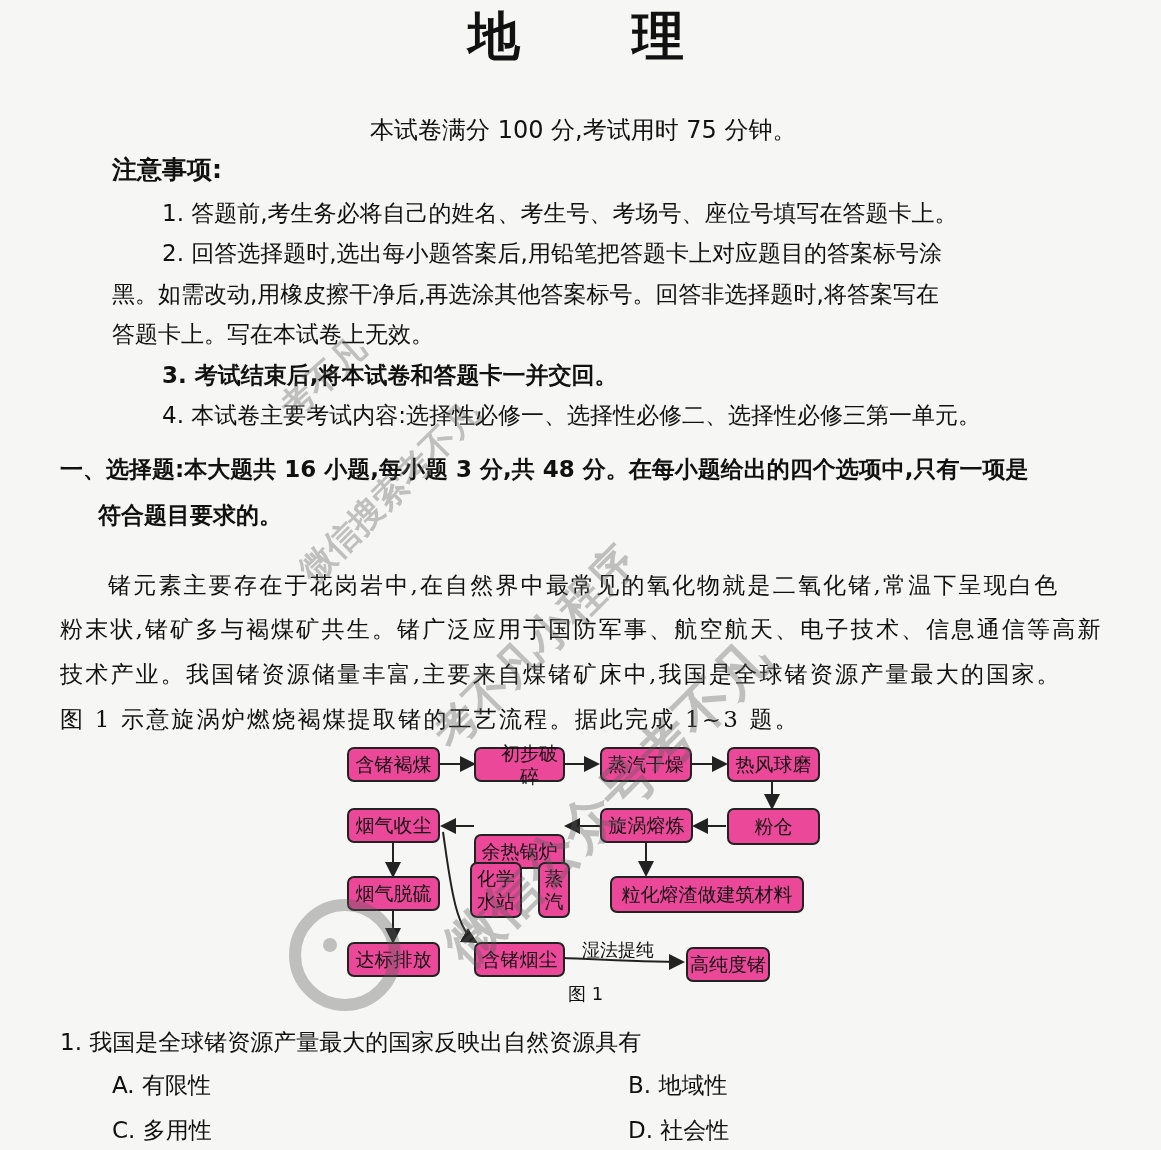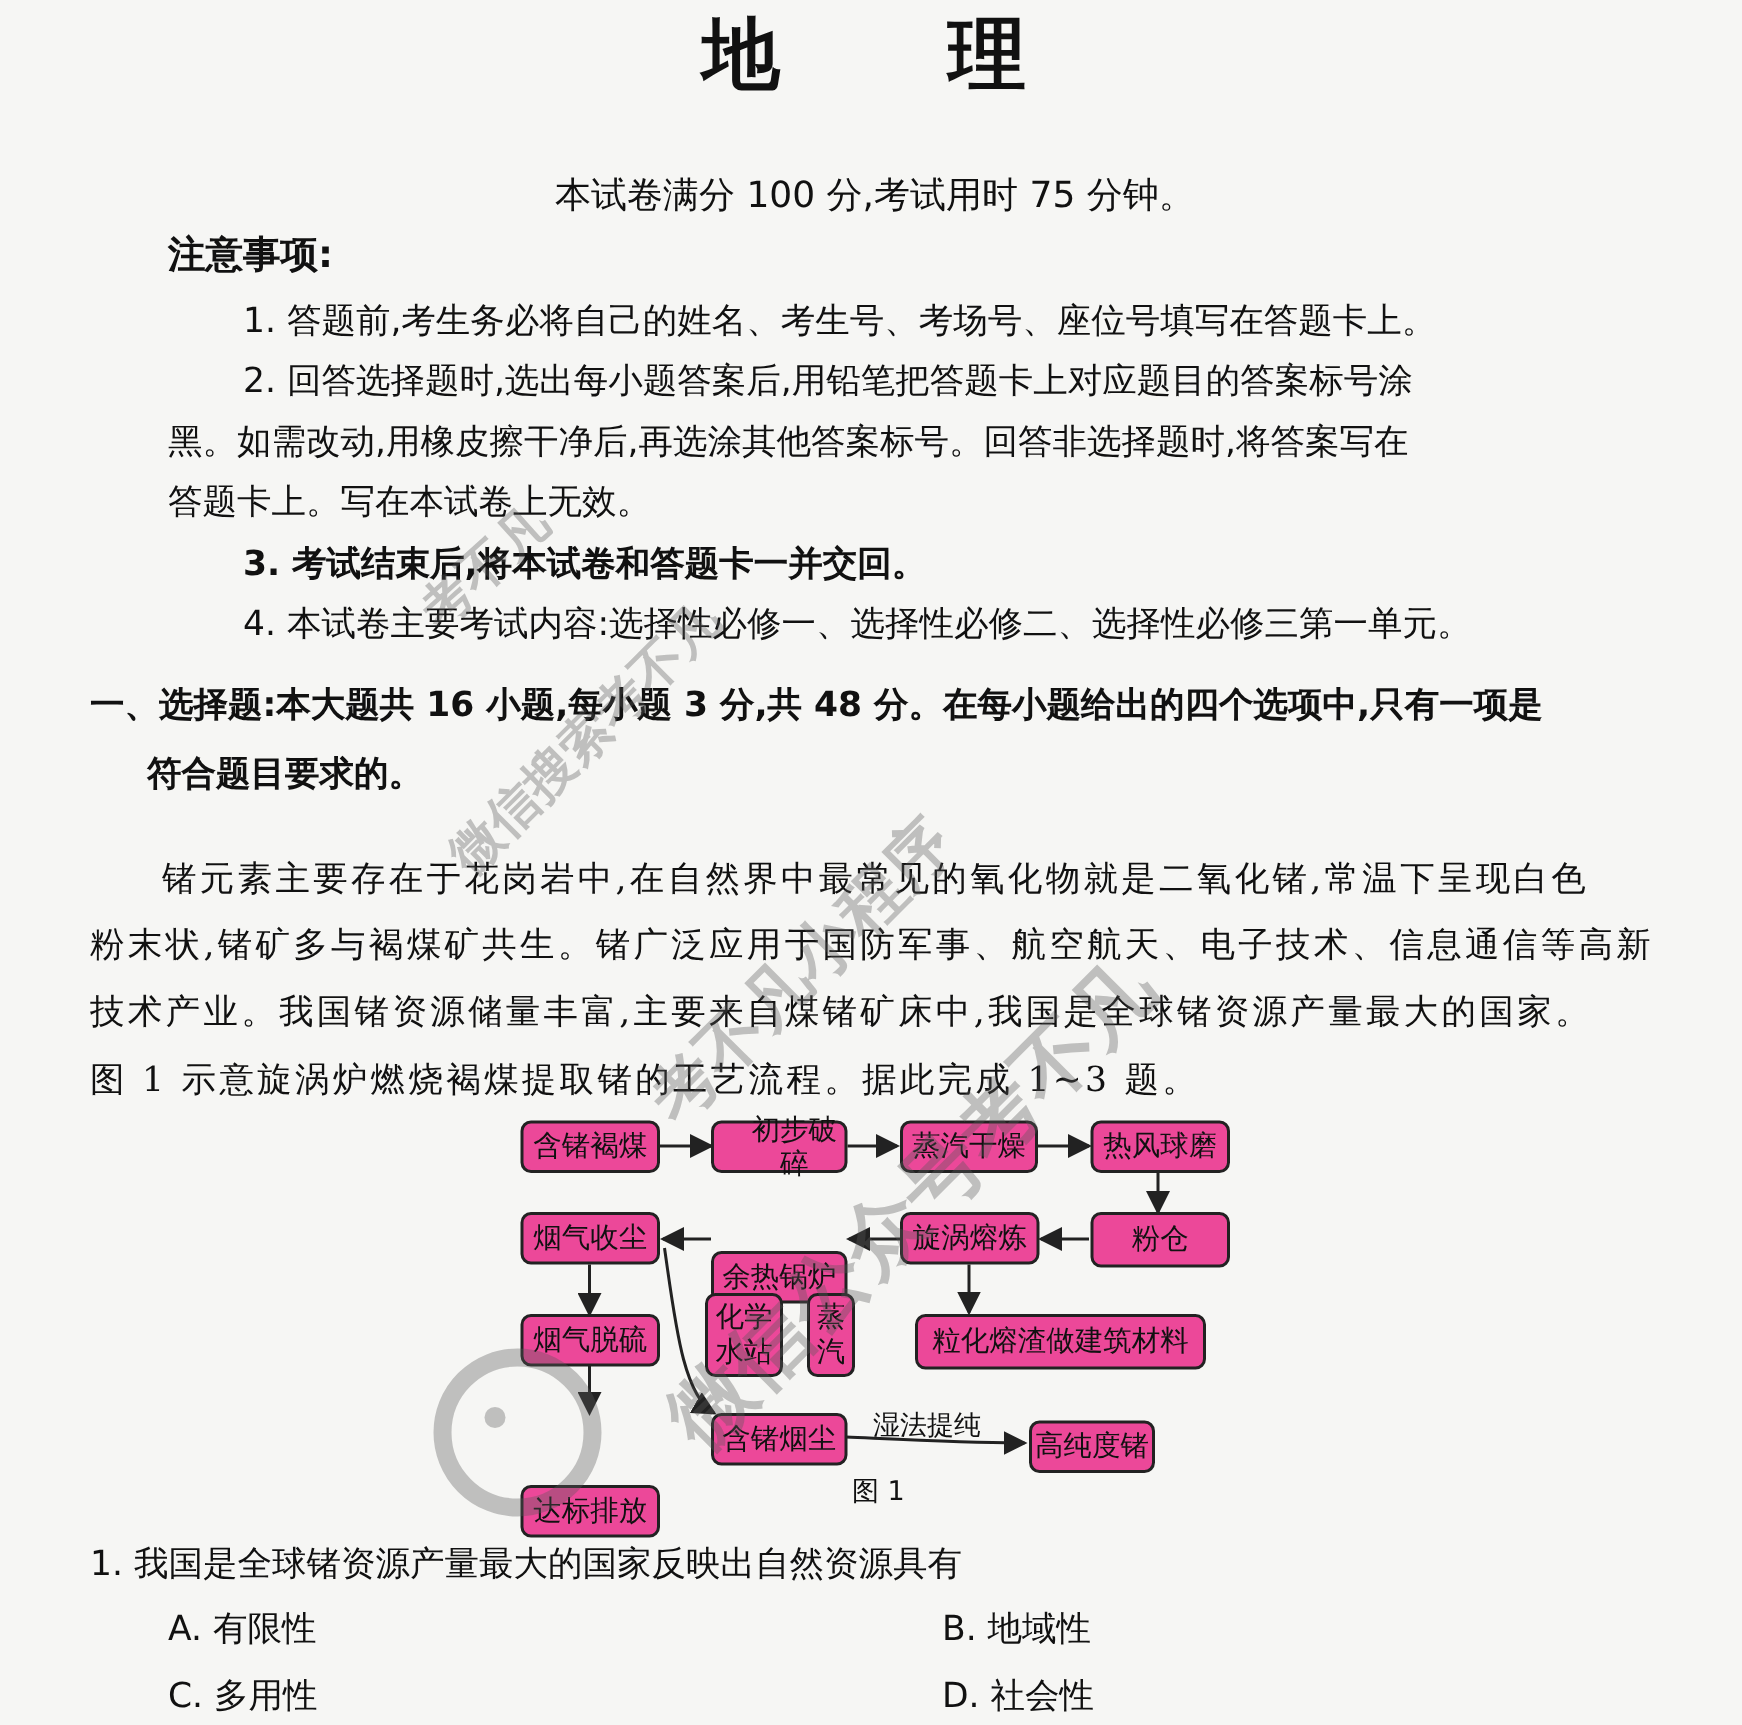--- a/index.html
+++ b/index.html
@@ -80,21 +80,21 @@
     <div class="box" style="left:474px;top:747px;width:91px;height:35px;padding-left:20px;">初步破碎</div>
     <div class="box" style="left:600px;top:747px;width:92px;height:35px;">蒸汽干燥</div>
     <div class="box" style="left:727px;top:747px;width:93px;height:35px;">热风球磨</div>
 
     <div class="box" style="left:727px;top:808px;width:93px;height:37px;">粉仓</div>
     <div class="box" style="left:600px;top:808px;width:93px;height:35px;">旋涡熔炼</div>
     <div class="box" style="left:474px;top:834px;width:91px;height:35px;text-align:right;">余热锅炉</div>
     <div class="box" style="left:347px;top:808px;width:93px;height:35px;">烟气收尘</div>
 
     <div class="box" style="left:347px;top:876px;width:93px;height:35px;">烟气脱硫</div>
-    <div class="box" style="left:347px;top:942px;width:93px;height:35px;margin-top:48px;">达标排放</div>
+    <div class="box" style="left:347px;top:942px;width:93px;height:35px;">达标排放</div>
 
     <div class="box" style="left:470px;top:862px;width:52px;height:56px;white-space:pre;">化学
 水站</div>
     <div class="box" style="left:538px;top:862px;width:32px;height:56px;white-space:pre;">蒸
 汽</div>
     <div class="box" style="left:610px;top:876px;width:194px;height:37px;">粒化熔渣做建筑材料</div>
 
     <div class="box" style="left:474px;top:942px;width:91px;height:35px;">含锗烟尘</div>
     <div class="box" style="left:686px;top:947px;width:84px;height:35px;">高纯度锗</div>
 

